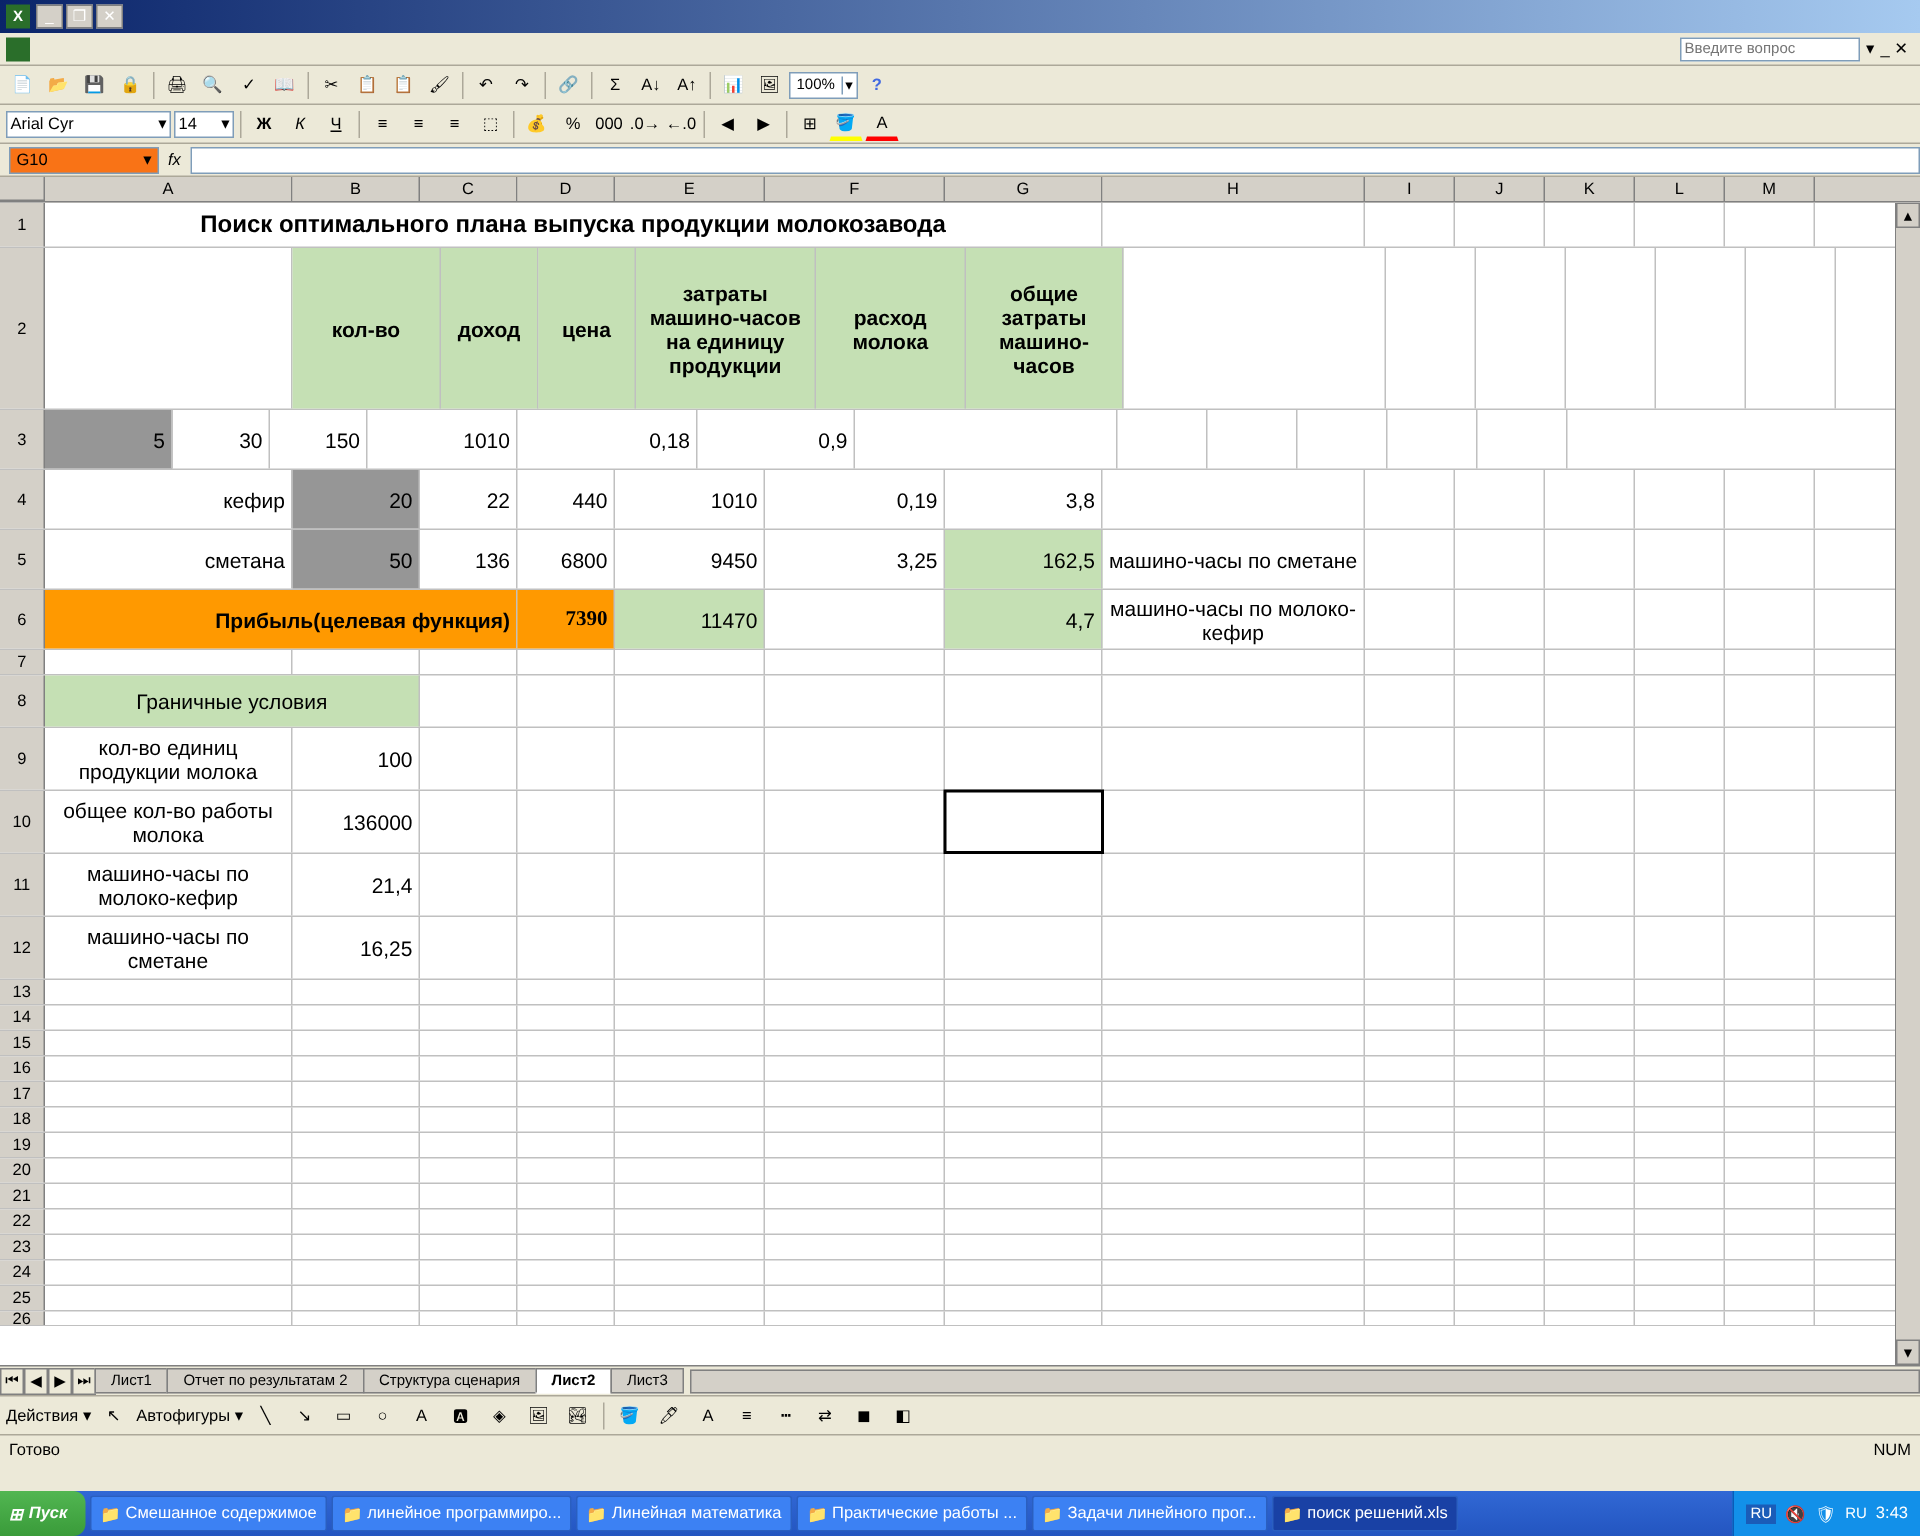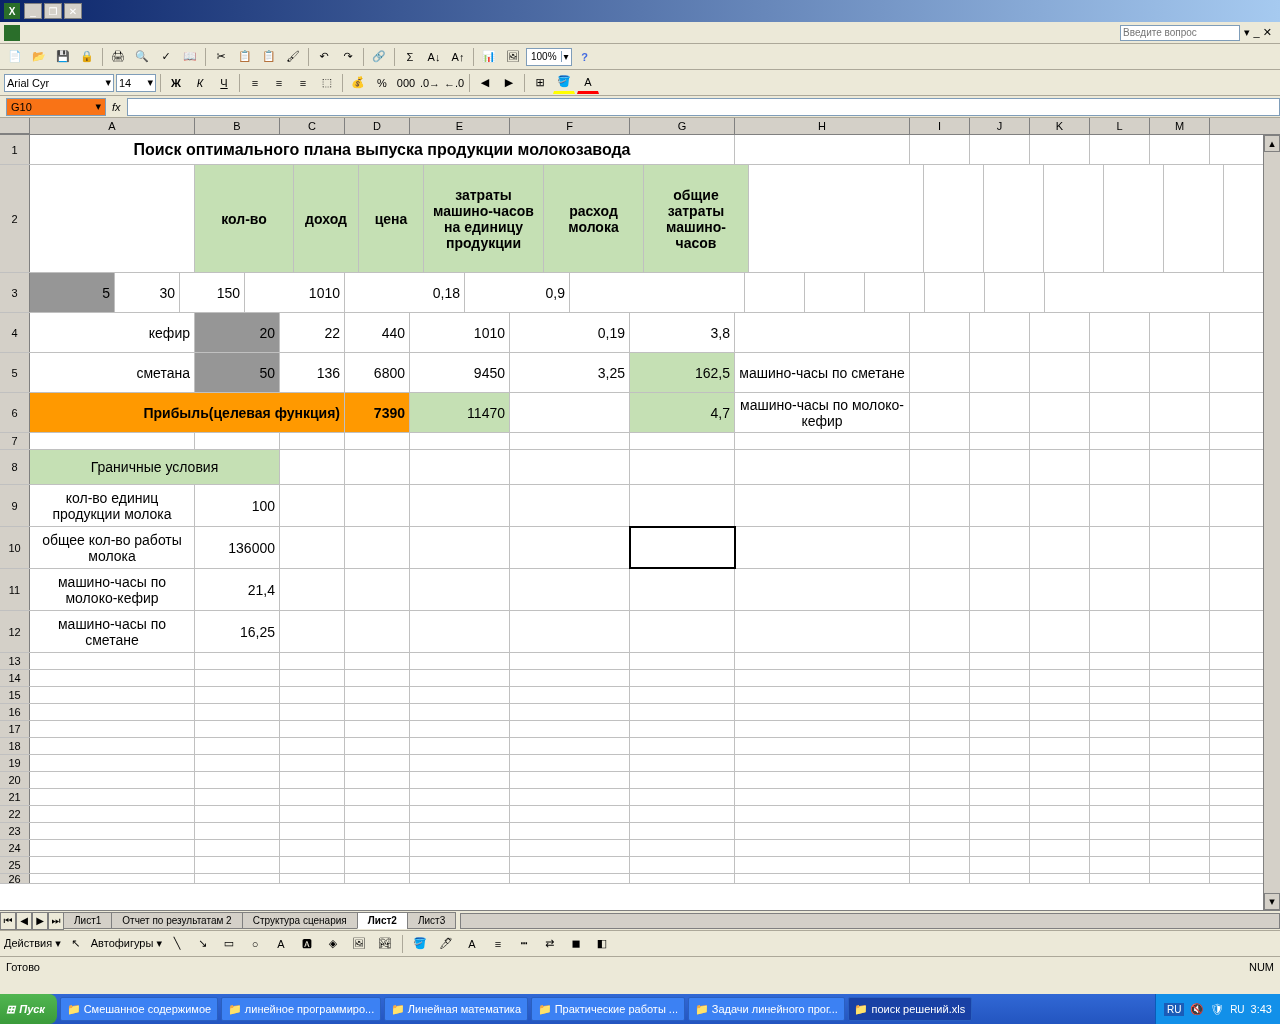--- a/index.html
+++ b/index.html
@@ -253,21 +253,21 @@
         <div class="cell txt-c" style="width: 175px;">машино-часы по сметане</div>
         <div class="cell " style="width: 60px;"></div>
         <div class="cell " style="width: 60px;"></div>
         <div class="cell " style="width: 60px;"></div>
         <div class="cell " style="width: 60px;"></div>
         <div class="cell " style="width: 60px;"></div>
       </div>
       <div class="row" style="height: 40px;">
         <div class="rowh">6</div>
         <div class="cell orange txt-r" style="width: 315px;">Прибыль(целевая функция)</div>
-        <div class="cell orange num" style="width: 65px;">7390</div>
+        <div class="cell orange num" style="width: 65px; font-family: Liberation Serif, serif;">7390</div>
         <div class="cell green num" style="width: 100px;">11470</div>
         <div class="cell " style="width: 120px;"></div>
         <div class="cell green num" style="width: 105px;">4,7</div>
         <div class="cell txt-c" style="width: 175px;">машино-часы по молоко-кефир</div>
         <div class="cell " style="width: 60px;"></div>
         <div class="cell " style="width: 60px;"></div>
         <div class="cell " style="width: 60px;"></div>
         <div class="cell " style="width: 60px;"></div>
         <div class="cell " style="width: 60px;"></div>
       </div>

